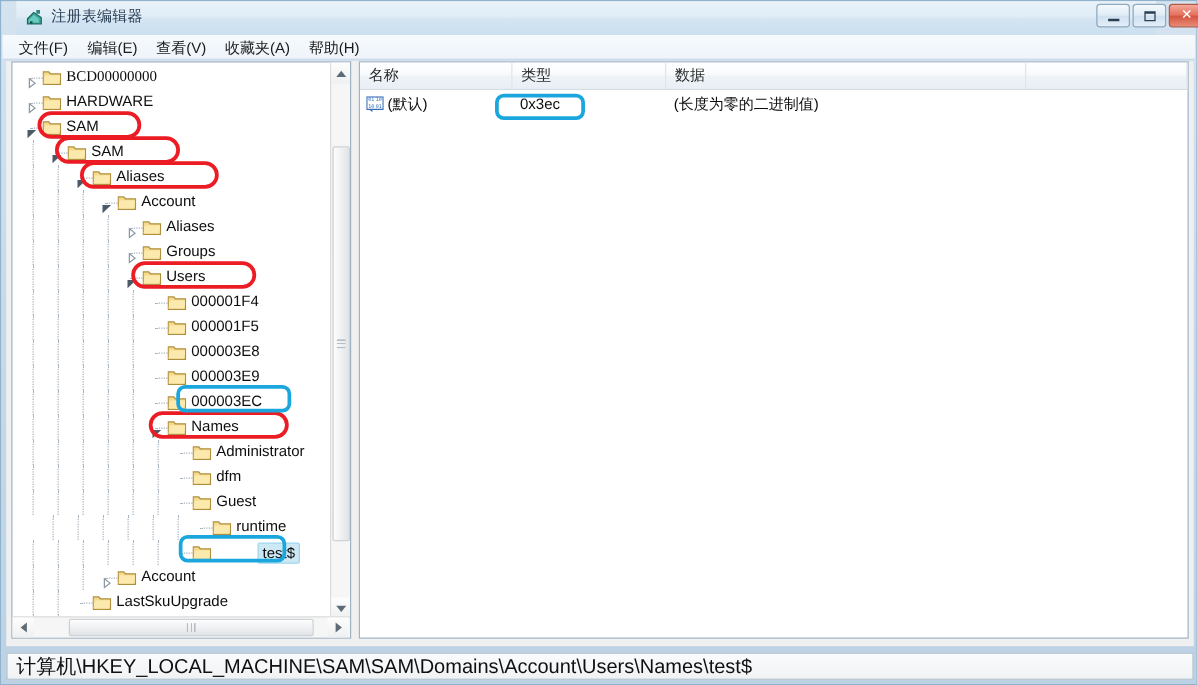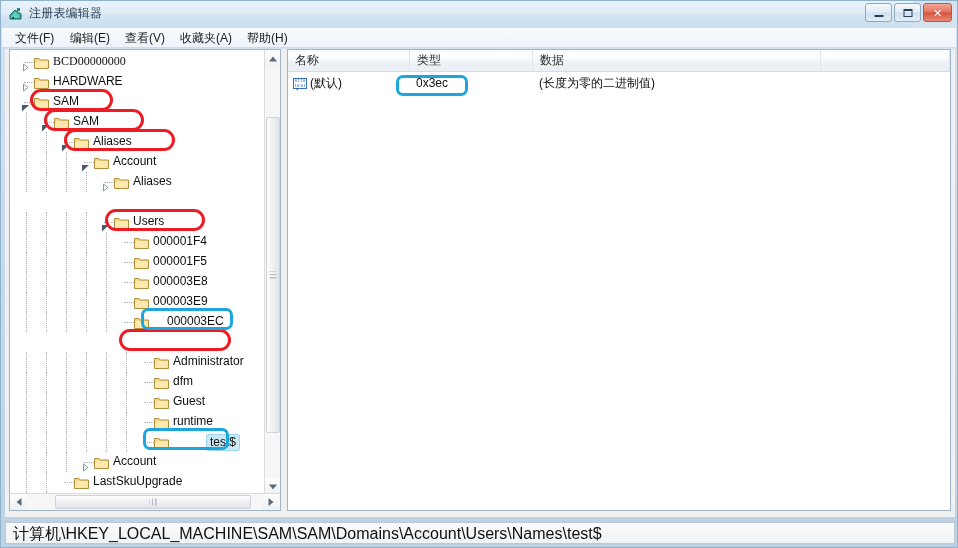--- a/index.html
+++ b/index.html
@@ -15,21 +15,21 @@
   #window {
     position: absolute; left: 0; top: 0;
     width: 958px; height: 548px;
     background: linear-gradient(180deg,#d5e3ef 0%,#c9dbea 40%,#bcd2e4 100%);
     border: 1px solid #8fb3cc;
     padding: 0;
   }
 
   
   #titlebar {
-    position: absolute; left: 0; top: 0;
+    position: absolute; left: 12px; top: 0;
     width: 912px; height: 27px;
     background: linear-gradient(180deg,#e9f2f9 0%,#dfecf6 45%,#d3e4f2 55%,#cadff0 100%);
   }
   #title-icon {
     position: absolute; left: 7px; top: 5px;
     width: 16px; height: 16px;
   }
   #title-text {
     position: absolute; left: 28px; top: 4px;
     font-size: 12px; color: #2a3f55;
@@ -417,20 +417,37 @@
                 <path d="M2.5 1 L7 4.5 L2.5 8 Z" fill="none" stroke="#8d9aa5" stroke-width="1"></path>
               </svg></span>
             <span class="folder" style="left: 104px;"><svg width="15" height="13" viewBox="0 0 15 13">
                 <path d="M0.5 2.5 L5 2.5 L6.2 4 L14.5 4 L14.5 12.5 L0.5 12.5 Z" fill="#f5d98c" stroke="#b08f3e" stroke-width="1"></path>
                 <path d="M2 5.5 L14 5.5 L13 11.5 L1 11.5 Z" fill="#fdecb8" stroke="#c9a košice" stroke-width="0"></path>
                 <path d="M2 5.5 L14 5.5 L13 11.5 L1 11.5 Z" fill="#fcebb5" stroke="#c6a css" stroke-width="0"></path>
                 <path d="M2 5.5 L14 5.5 L13 11.5 L1 11.5 Z" fill="#fbe9ad"></path>
               </svg></span>
             <span class="node-label" style="left: 123px;">Aliases</span>
           </div>
+          <div class="tree-row" style="top: 142px;">
+            <span class="tline-v" style="left: 16px; top: 0px; height: 20px;"></span>
+            <span class="tline-v" style="left: 36px; top: 0px; height: 20px;"></span>
+            <span class="tline-v" style="left: 56px; top: 0px; height: 20px;"></span>
+            <span class="tline-v" style="left: 76px; top: 0px; height: 20px;"></span>
+            <span class="tline-h" style="left: 94px; top: 10px; width: 10px;"></span>
+            <span class="tw" style="left: 91px;"><svg width="9" height="9" viewBox="0 0 9 9">
+                <path d="M2.5 1 L7 4.5 L2.5 8 Z" fill="none" stroke="#8d9aa5" stroke-width="1"></path>
+              </svg></span>
+            <span class="folder" style="left: 104px;"><svg width="15" height="13" viewBox="0 0 15 13">
+                <path d="M0.5 2.5 L5 2.5 L6.2 4 L14.5 4 L14.5 12.5 L0.5 12.5 Z" fill="#f5d98c" stroke="#b08f3e" stroke-width="1"></path>
+                <path d="M2 5.5 L14 5.5 L13 11.5 L1 11.5 Z" fill="#fdecb8" stroke="#c9a košice" stroke-width="0"></path>
+                <path d="M2 5.5 L14 5.5 L13 11.5 L1 11.5 Z" fill="#fcebb5" stroke="#c6a css" stroke-width="0"></path>
+                <path d="M2 5.5 L14 5.5 L13 11.5 L1 11.5 Z" fill="#fbe9ad"></path>
+              </svg></span>
+            <span class="node-label" style="left: 123px;">Groups</span>
+          </div>
           <div class="tree-row" style="top: 162px;">
             <span class="tline-v" style="left: 16px; top: 0px; height: 20px;"></span>
             <span class="tline-v" style="left: 36px; top: 0px; height: 20px;"></span>
             <span class="tline-v" style="left: 56px; top: 0px; height: 20px;"></span>
             <span class="tline-v" style="left: 76px; top: 0px; height: 20px;"></span>
             <span class="tline-h" style="left: 94px; top: 10px; width: 10px;"></span>
             <span class="tw" style="left: 91px;"><svg width="9" height="9" viewBox="0 0 9 9">
                 <path d="M1 2 L8 2 L1 8.5 Z" fill="#4b5a66"></path>
               </svg></span>
             <span class="folder" style="left: 104px;"><svg width="15" height="13" viewBox="0 0 15 13">
@@ -507,21 +524,39 @@
             <span class="tline-v" style="left: 56px; top: 0px; height: 20px;"></span>
             <span class="tline-v" style="left: 76px; top: 0px; height: 20px;"></span>
             <span class="tline-v" style="left: 96px; top: 0px; height: 20px;"></span>
             <span class="tline-h" style="left: 114px; top: 10px; width: 10px;"></span>
             <span class="folder" style="left: 124px;"><svg width="15" height="13" viewBox="0 0 15 13">
                 <path d="M0.5 2.5 L5 2.5 L6.2 4 L14.5 4 L14.5 12.5 L0.5 12.5 Z" fill="#f5d98c" stroke="#b08f3e" stroke-width="1"></path>
                 <path d="M2 5.5 L14 5.5 L13 11.5 L1 11.5 Z" fill="#fdecb8" stroke="#c9a košice" stroke-width="0"></path>
                 <path d="M2 5.5 L14 5.5 L13 11.5 L1 11.5 Z" fill="#fcebb5" stroke="#c6a css" stroke-width="0"></path>
                 <path d="M2 5.5 L14 5.5 L13 11.5 L1 11.5 Z" fill="#fbe9ad"></path>
               </svg></span>
-            <span class="node-label" style="left: 157px;">000003EC</span>
+            <span class="node-label" style="left: 143px;">000003EC</span>
+          </div>
+          <div class="tree-row" style="top: 282px;">
+            <span class="tline-v" style="left: 16px; top: 0px; height: 20px;"></span>
+            <span class="tline-v" style="left: 36px; top: 0px; height: 20px;"></span>
+            <span class="tline-v" style="left: 56px; top: 0px; height: 20px;"></span>
+            <span class="tline-v" style="left: 76px; top: 0px; height: 20px;"></span>
+            <span class="tline-v" style="left: 96px; top: 0px; height: 20px;"></span>
+            <span class="tline-h" style="left: 114px; top: 10px; width: 10px;"></span>
+            <span class="tw" style="left: 111px;"><svg width="9" height="9" viewBox="0 0 9 9">
+                <path d="M1 2 L8 2 L1 8.5 Z" fill="#4b5a66"></path>
+              </svg></span>
+            <span class="folder" style="left: 124px;"><svg width="15" height="13" viewBox="0 0 15 13">
+                <path d="M0.5 2.5 L5 2.5 L6.2 4 L14.5 4 L14.5 12.5 L0.5 12.5 Z" fill="#f5d98c" stroke="#b08f3e" stroke-width="1"></path>
+                <path d="M2 5.5 L14 5.5 L13 11.5 L1 11.5 Z" fill="#fdecb8" stroke="#c9a košice" stroke-width="0"></path>
+                <path d="M2 5.5 L14 5.5 L13 11.5 L1 11.5 Z" fill="#fcebb5" stroke="#c6a css" stroke-width="0"></path>
+                <path d="M2 5.5 L14 5.5 L13 11.5 L1 11.5 Z" fill="#fbe9ad"></path>
+              </svg></span>
+            <span class="node-label" style="left: 143px;">Names</span>
           </div>
           <div class="tree-row" style="top: 302px;">
             <span class="tline-v" style="left: 16px; top: 0px; height: 20px;"></span>
             <span class="tline-v" style="left: 36px; top: 0px; height: 20px;"></span>
             <span class="tline-v" style="left: 56px; top: 0px; height: 20px;"></span>
             <span class="tline-v" style="left: 76px; top: 0px; height: 20px;"></span>
             <span class="tline-v" style="left: 96px; top: 0px; height: 20px;"></span>
             <span class="tline-v" style="left: 116px; top: 0px; height: 20px;"></span>
             <span class="tline-h" style="left: 134px; top: 10px; width: 10px;"></span>
             <span class="folder" style="left: 144px;"><svg width="15" height="13" viewBox="0 0 15 13">
@@ -557,21 +592,21 @@
             <span class="tline-v" style="left: 116px; top: 0px; height: 20px;"></span>
             <span class="tline-h" style="left: 134px; top: 10px; width: 10px;"></span>
             <span class="folder" style="left: 144px;"><svg width="15" height="13" viewBox="0 0 15 13">
                 <path d="M0.5 2.5 L5 2.5 L6.2 4 L14.5 4 L14.5 12.5 L0.5 12.5 Z" fill="#f5d98c" stroke="#b08f3e" stroke-width="1"></path>
                 <path d="M2 5.5 L14 5.5 L13 11.5 L1 11.5 Z" fill="#fdecb8" stroke="#c9a košice" stroke-width="0"></path>
                 <path d="M2 5.5 L14 5.5 L13 11.5 L1 11.5 Z" fill="#fcebb5" stroke="#c6a css" stroke-width="0"></path>
                 <path d="M2 5.5 L14 5.5 L13 11.5 L1 11.5 Z" fill="#fbe9ad"></path>
               </svg></span>
             <span class="node-label" style="left: 163px;">Guest</span>
           </div>
-          <div class="tree-row" style="top: 362px;">
+          <div class="tree-row" style="top: 362px; margin-left: 16px;">
             <span class="tline-v" style="left: 16px; top: 0px; height: 20px;"></span>
             <span class="tline-v" style="left: 36px; top: 0px; height: 20px;"></span>
             <span class="tline-v" style="left: 56px; top: 0px; height: 20px;"></span>
             <span class="tline-v" style="left: 76px; top: 0px; height: 20px;"></span>
             <span class="tline-v" style="left: 96px; top: 0px; height: 20px;"></span>
             <span class="tline-v" style="left: 116px; top: 0px; height: 20px;"></span>
             <span class="tline-h" style="left: 134px; top: 10px; width: 10px;"></span>
             <span class="folder" style="left: 144px;"><svg width="15" height="13" viewBox="0 0 15 13">
                 <path d="M0.5 2.5 L5 2.5 L6.2 4 L14.5 4 L14.5 12.5 L0.5 12.5 Z" fill="#f5d98c" stroke="#b08f3e" stroke-width="1"></path>
                 <path d="M2 5.5 L14 5.5 L13 11.5 L1 11.5 Z" fill="#fdecb8" stroke="#c9a košice" stroke-width="0"></path>

